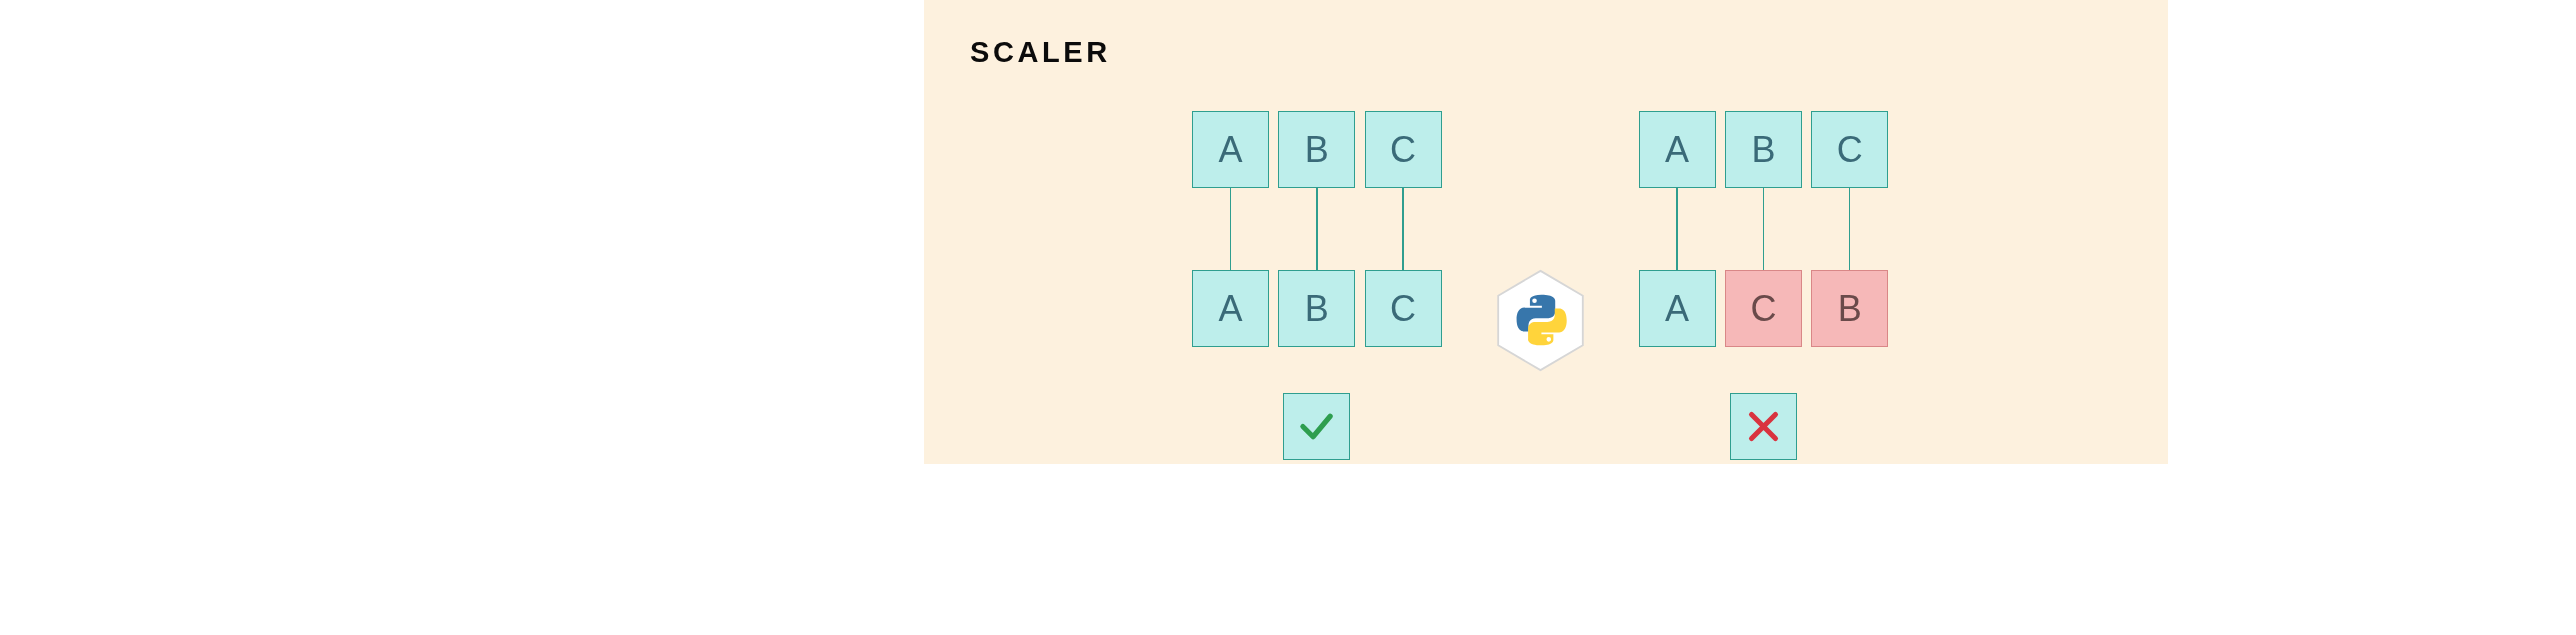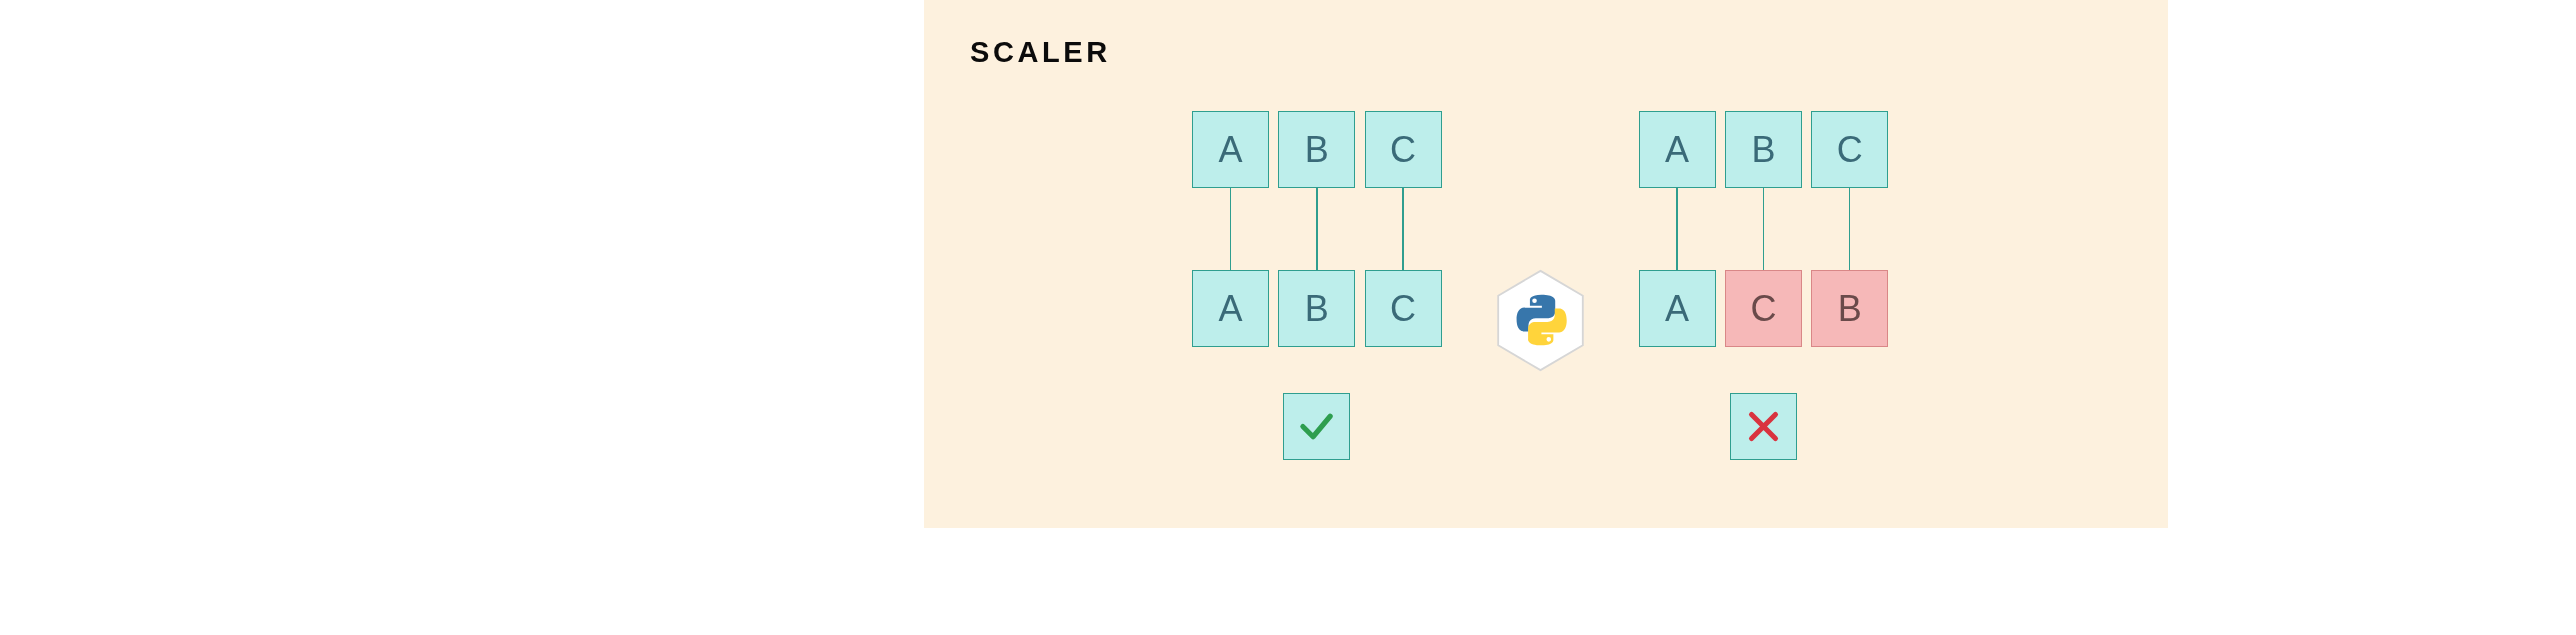--- a/index.html
+++ b/index.html
@@ -8,21 +8,21 @@
     font-family: -apple-system, BlinkMacSystemFont, "Segoe UI", Arial, sans-serif;
     width: 3092px;
     height: 636px;
     position: relative;
   }
   .banner {
     position: absolute;
     left: 924px;
     top: 0;
     width: 1244px;
-    height: 528px;
+    height: 464px;
     background: #fdf1de;
   }
   .logo {
     position: absolute;
     left: 46px;
     top: 36px;
   }
   .logo-scaler {
     font-weight: 800;
     font-size: 29px;

